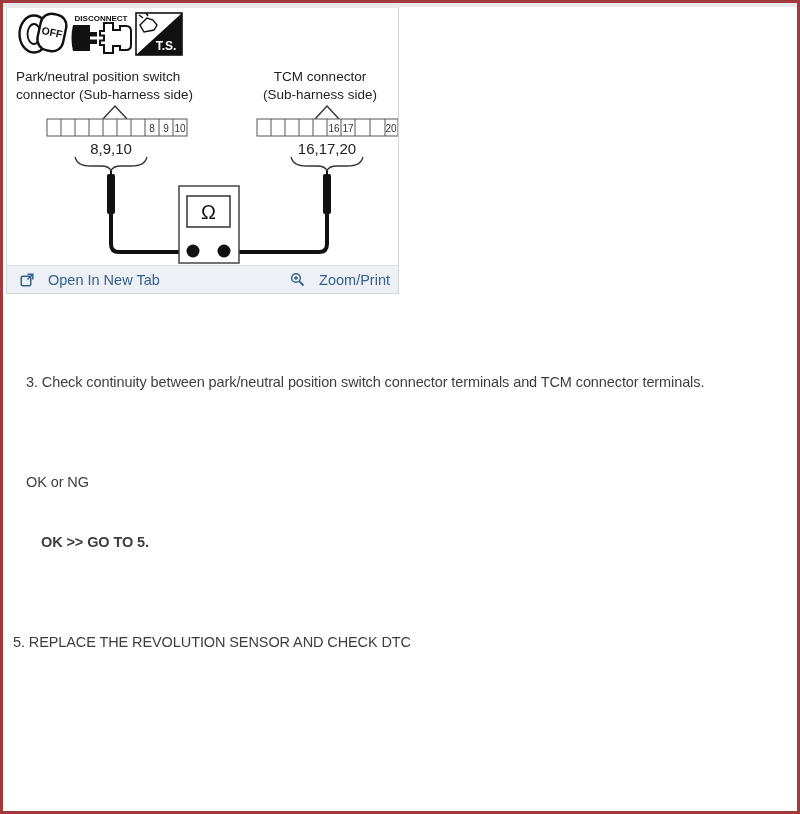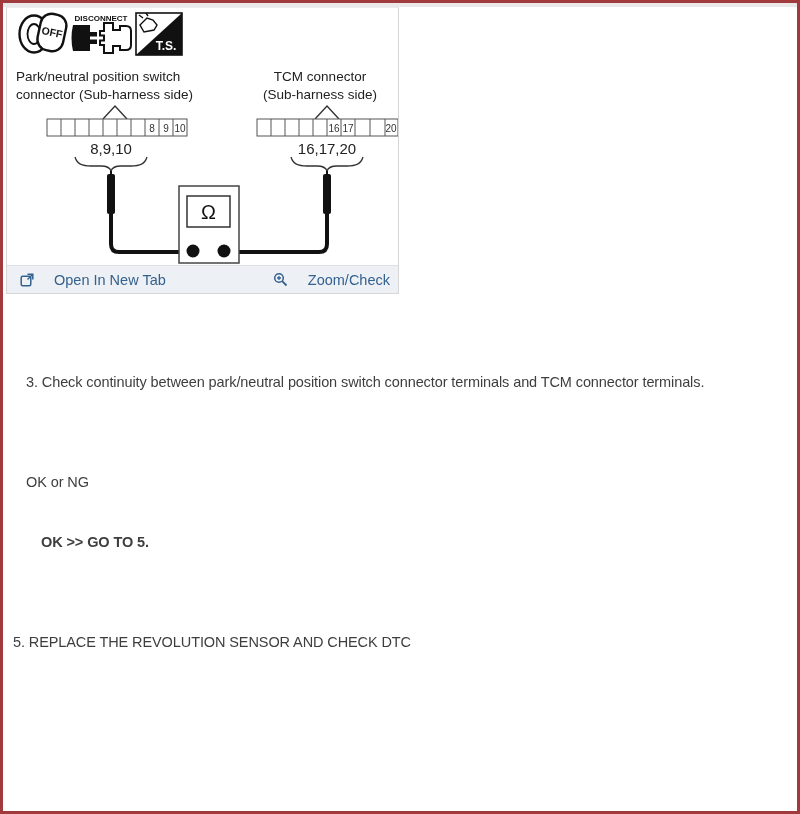--- a/index.html
+++ b/index.html
@@ -25,21 +25,21 @@
   .panel svg { display:block; }
 
   .panel-footer {
     position:absolute; left:0; bottom:0; width:100%; height:28px;
     background:#edf0f4; border-top:1px solid #dde1e7;
     box-sizing:border-box;
     display:flex; align-items:center; justify-content:space-between;
     padding:0 8px 0 13px;
     font-size:14.5px; color:#35618f;
   }
-  .footer-link { display:flex; align-items:center; gap:20px; cursor:pointer; color:#35618f; }
+  .footer-link { display:flex; align-items:center; gap:14px; cursor:pointer; color:#35618f; }
   .footer-link svg { flex:0 0 auto; }
 
   .content {
     position:absolute; left:0; top:329px; right:0;
     font-size:14.5px; line-height:20px; color:#3e3e3e;
     letter-spacing:-0.1px;
     white-space:pre-wrap;
   }
   .content div { white-space:pre-wrap; }
   .ln-step { padding-left:23px; }
@@ -137,21 +137,21 @@
           <path d="M12.5,1.5 L7.5,6.5" fill="none" stroke="#35618f" stroke-width="1.5"></path>
         </svg>
         <span>Open In New Tab</span>
       </span>
       <span class="footer-link">
         <svg width="15" height="15" viewBox="0 0 15 15">
           <circle cx="6" cy="6" r="4.3" fill="none" stroke="#35618f" stroke-width="1.5"></circle>
           <path d="M6,4 V8 M4,6 H8" stroke="#35618f" stroke-width="1.3"></path>
           <path d="M9.2,9.2 L13.5,13.5" stroke="#35618f" stroke-width="1.8"></path>
         </svg>
-        <span>Zoom/Check</span>
+        <span>Zoom/Print</span>
       </span>
     </div>
   </div>
 
   <div class="content">
     <div class="ln-step">3. Check continuity between park/neutral position switch connector terminals and TCM connector terminals.</div>
 
     <div class="ln-step blk">OK or NG</div>
     <div class="ln-sub">OK &gt;&gt; GO TO 5.</div>
 

